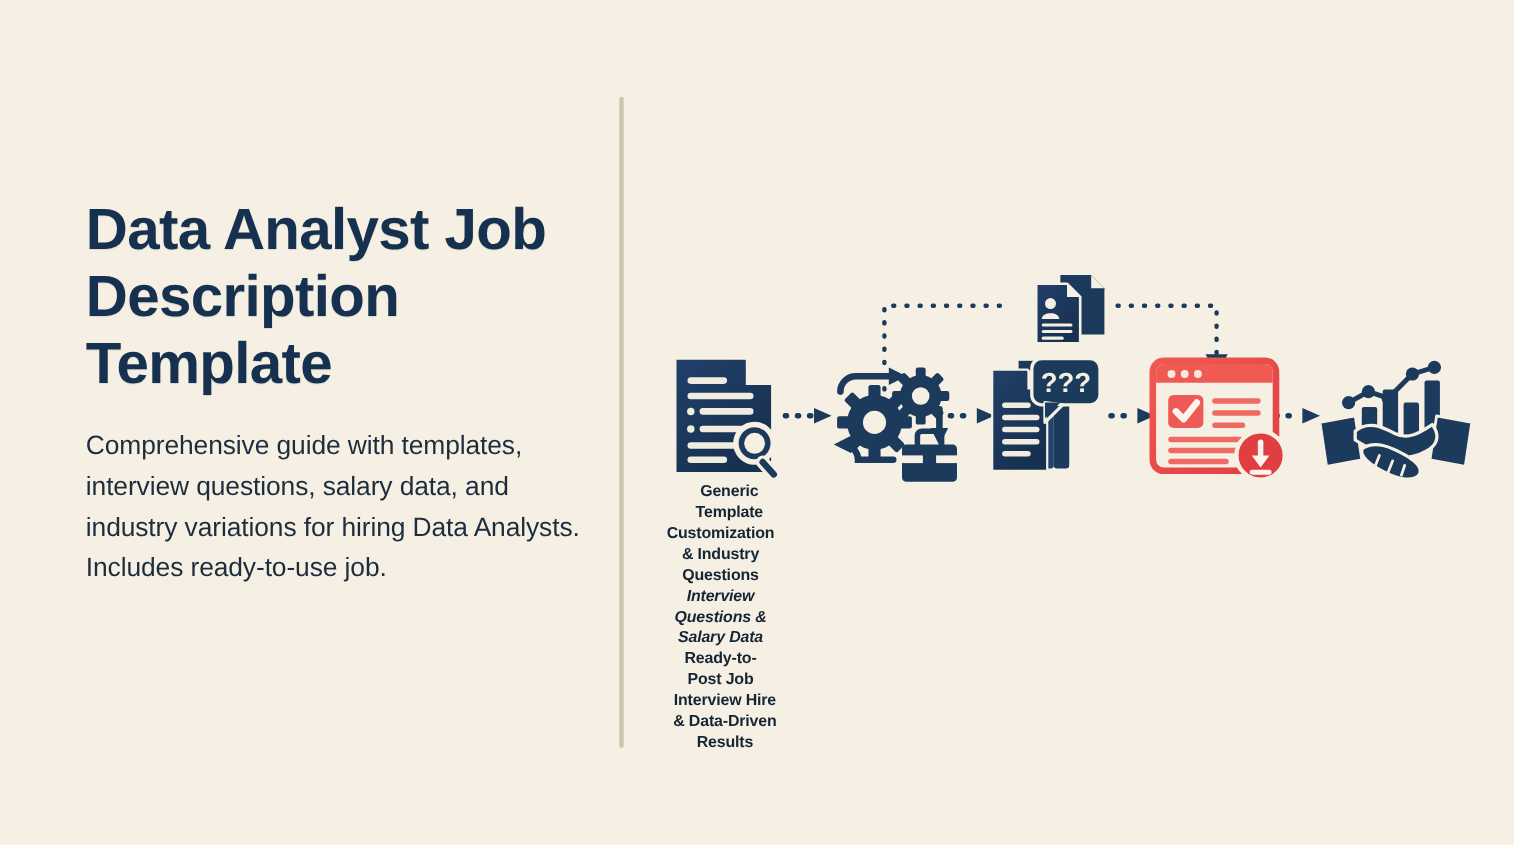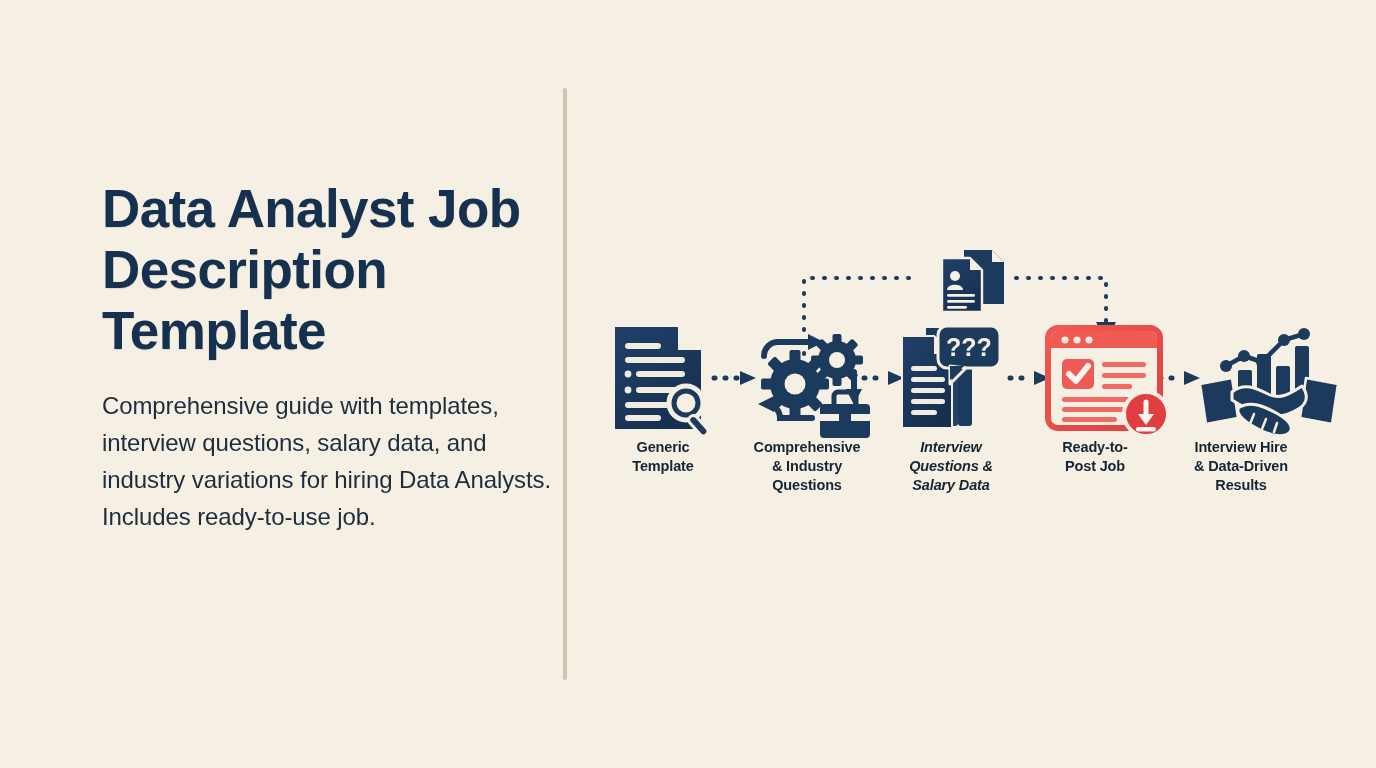--- a/index.html
+++ b/index.html
@@ -25,21 +25,20 @@
     display: flex;
     align-items: stretch;
   }
 
   
   .left-panel {
     position: absolute;
     left: 78px;
     top: 178px;
     width: 470px;
-    margin-left: 24px;
   }
 
   .page-title {
     font-size: 53px;
     line-height: 61px;
     font-weight: 700;
     color: #15314f;
     letter-spacing: -0.6px;
     margin-bottom: 26px;
     text-shadow: 0 1px 1px rgba(0,0,0,0.10);
@@ -82,20 +81,21 @@
     overflow: visible;
   }
 
   
   .node-labels {
     position: absolute;
     left: 0;
     top: 208px;
     width: 780px;
     display: flex;
+    flex-direction: column;
   }
 
   .node-label {
     text-align: center;
     font-size: 14.5px;
     line-height: 19px;
     font-weight: 700;
     color: #152534;
     letter-spacing: -0.15px;
   }
@@ -340,21 +340,21 @@
     </svg>
 
     <div class="node-labels">
 
       <div class="node-label nl-0">
         <div>Generic</div>
         <div>Template</div>
       </div>
 
       <div class="node-label nl-1">
-        <div>Comprehensive</div>
+        <div>Customization</div>
         <div>&amp; Industry</div>
         <div>Questions</div>
       </div>
 
       <div class="node-label nl-2">
         <div>Interview</div>
         <div>Questions &amp;</div>
         <div>Salary Data</div>
       </div>
 

